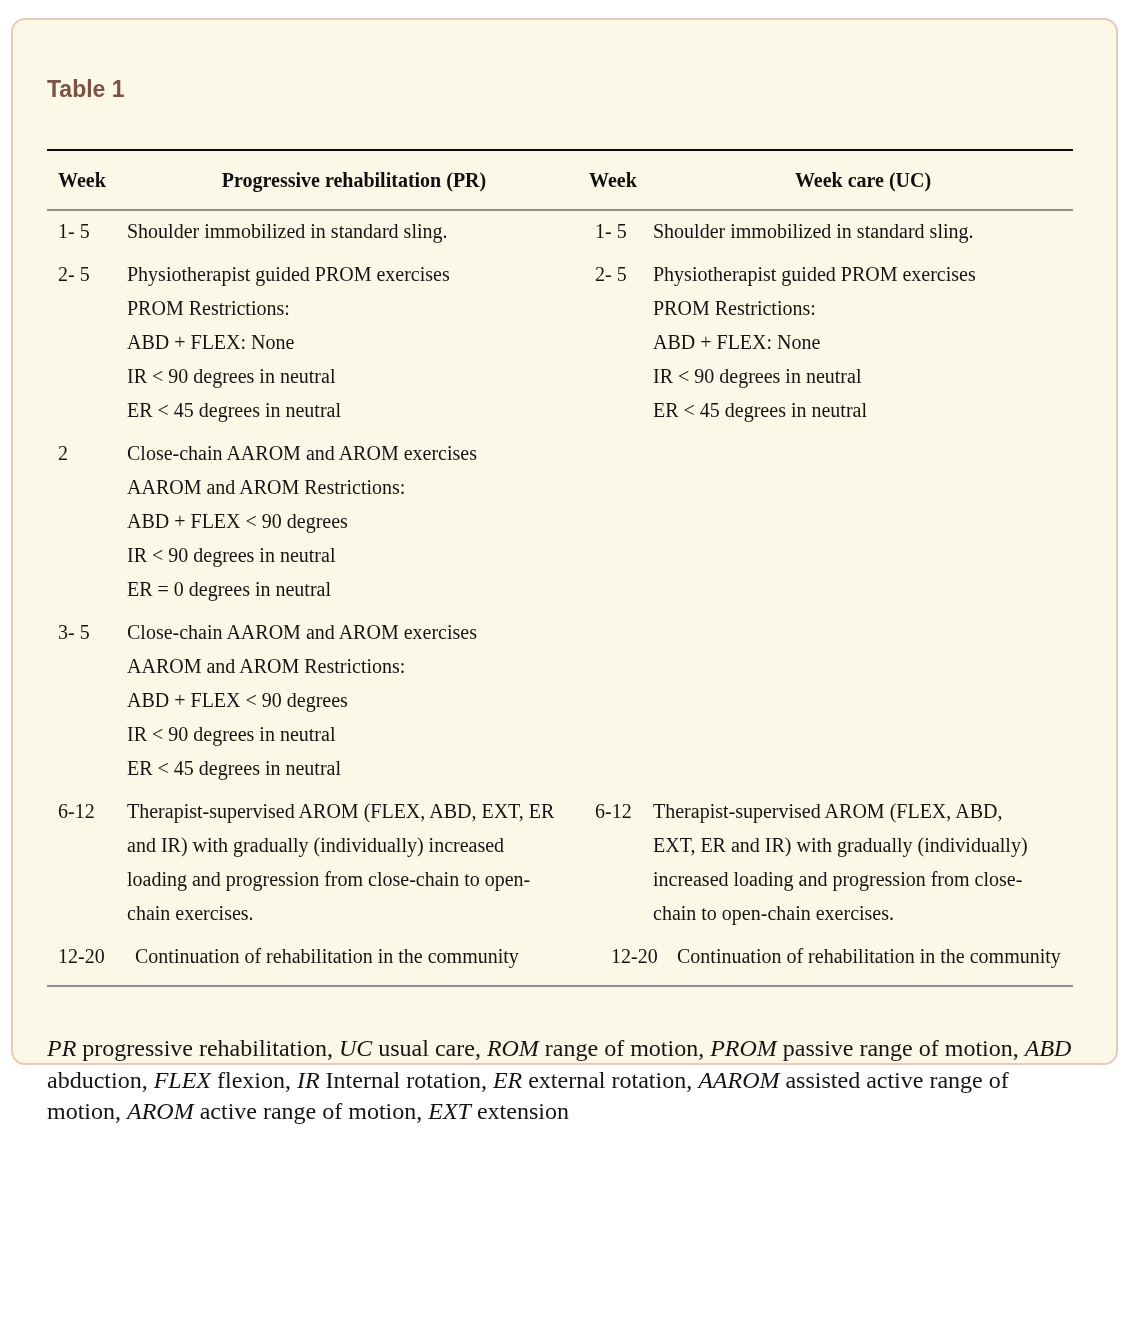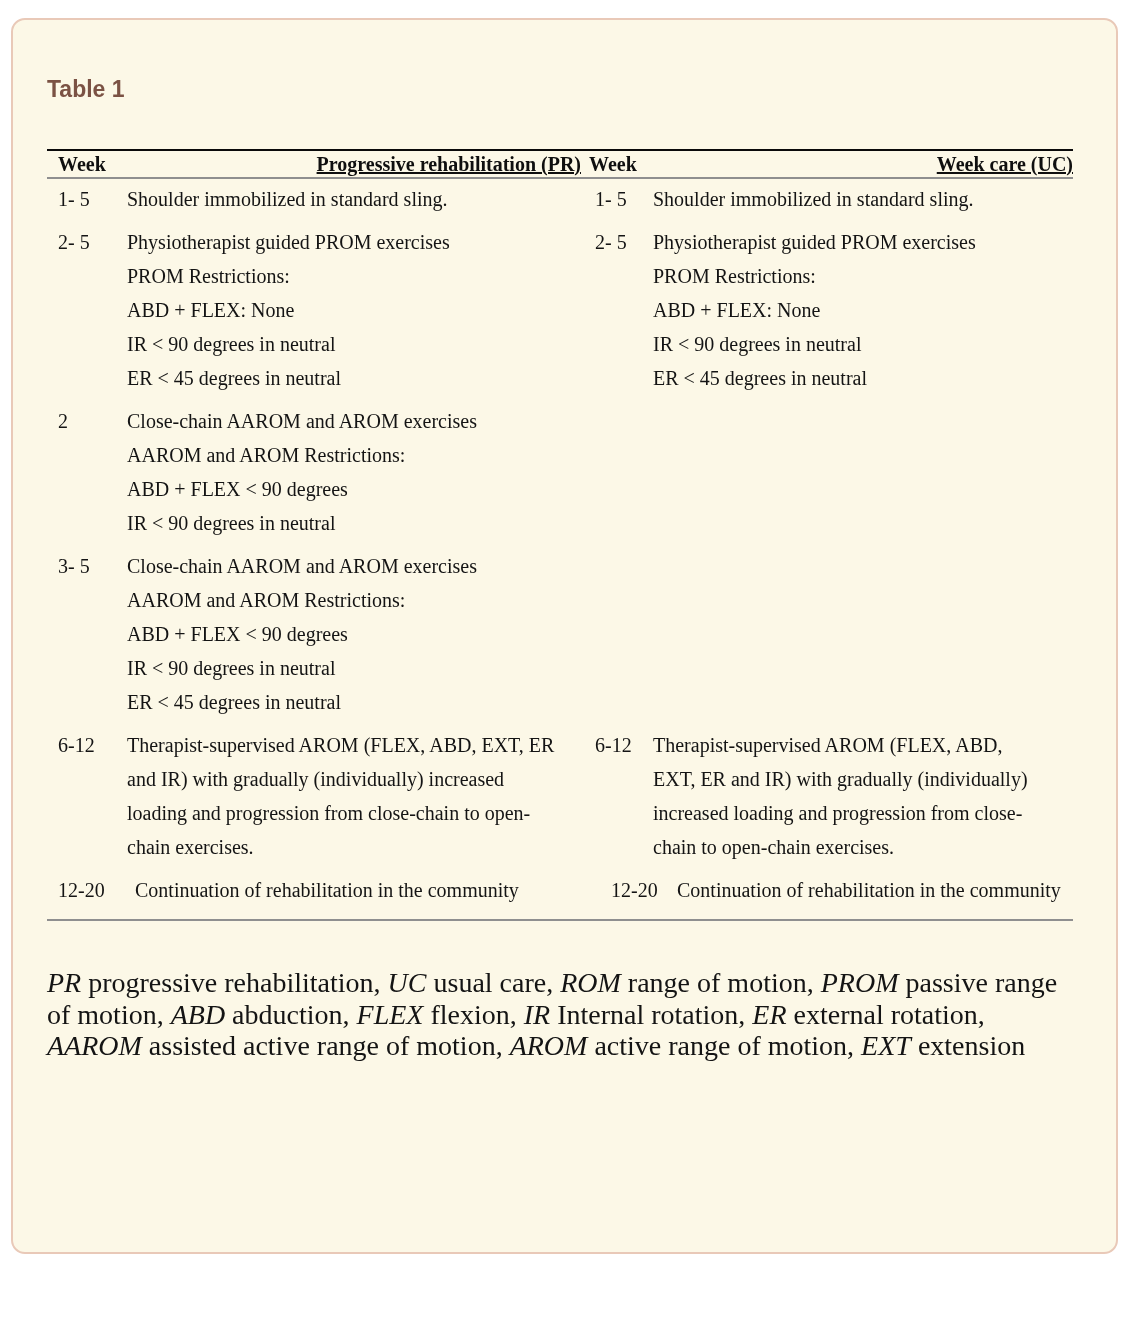--- a/index.html
+++ b/index.html
@@ -1,39 +1,39 @@
 <!DOCTYPE html>
 <html><head>
 <meta charset="utf-8">
 <style>
   html,body{margin:0;padding:0;background:#ffffff;}
   .page{position:relative;width:1134px;height:1320px;background:#ffffff;overflow:hidden;
         font-family:"Liberation Serif","DejaVu Serif",serif;}
-  .card{position:absolute;left:11px;top:18px;width:1107px;height:1236px;box-sizing:border-box;
+  .card{position:absolute;left:11px;top:18px;width:1107px;height:1047px;box-sizing:border-box;
         background:#fcf8e7;border:2px solid #e9c9b8;border-radius:14px;}
   .card-inner{padding:56px 32px 0 34px;}
   .title{font-family:"Liberation Sans","DejaVu Sans",sans-serif;font-weight:bold;
          font-size:23px;line-height:26px;color:#7b5244;}
   .caption{margin-top:34px;font-size:21px;line-height:24px;color:#141414;}
   .tbl{margin-top:47px;width:1026px;border-top:2px solid #0a0a0a;}
   .trow{display:grid;grid-template-columns:80px 454px 72px 420px;}
-  .thead{border-bottom:2px solid #8f8f8f;padding:0 0;}
+  .thead{border-bottom:2px solid #8f8f8f;padding:16px 0;}
   .th{font-weight:bold;font-size:20px;line-height:26px;color:#0f0f0f;}
   .th.week1{padding-left:11px;}
   .th.week2{padding-left:8px;}
-  .th.center{text-align:right;text-decoration:underline;}
+  .th.center{text-align:center;}
   .tbody{padding:3px 0 12px;border-bottom:2px solid #8f8f8f;}
   .tbody .trow{margin-bottom:9px;}
   .tbody .trow:last-child{margin-bottom:0;gap:8px;}
   .cell{font-size:20px;line-height:34px;color:#141414;}
   .cell.week1{padding-left:11px;}
   .cell.week2{padding-left:14px;}
   .cell.pr{padding-right:14px;}
   .cell.uc{padding-right:35px;}
-  .footnote{margin-top:46px;width:1026px;font-size:28px;line-height:31.5px;color:#141414;}
+  .footnote{margin-top:46px;width:1026px;font-size:24px;line-height:31.5px;color:#141414;}
   .footnote i{font-style:italic;}
 </style>
 </head>
 <body>
 
 <div class="page">
   <div class="card">
     <div class="card-inner">
 
       <div class="title">Table 1</div>
@@ -75,20 +75,21 @@
                 <div class="line">ER &lt; 45 degrees in neutral</div>
               </div>
             </div>
             <div class="trow">
               <div class="cell week1">2</div>
               <div class="cell pr">
                 <div class="line">Close-chain AAROM and AROM exercises</div>
                 <div class="line">AAROM and AROM Restrictions:</div>
                 <div class="line">ABD + FLEX &lt; 90 degrees</div>
                 <div class="line">IR &lt; 90 degrees in neutral</div>
+                <div class="line">ER = 0 degrees in neutral</div>
               </div>
               <div class="cell week2"></div>
               <div class="cell uc"></div>
             </div>
             <div class="trow">
               <div class="cell week1">3- 5</div>
               <div class="cell pr">
                 <div class="line">Close-chain AAROM and AROM exercises</div>
                 <div class="line">AAROM and AROM Restrictions:</div>
                 <div class="line">ABD + FLEX &lt; 90 degrees</div>

